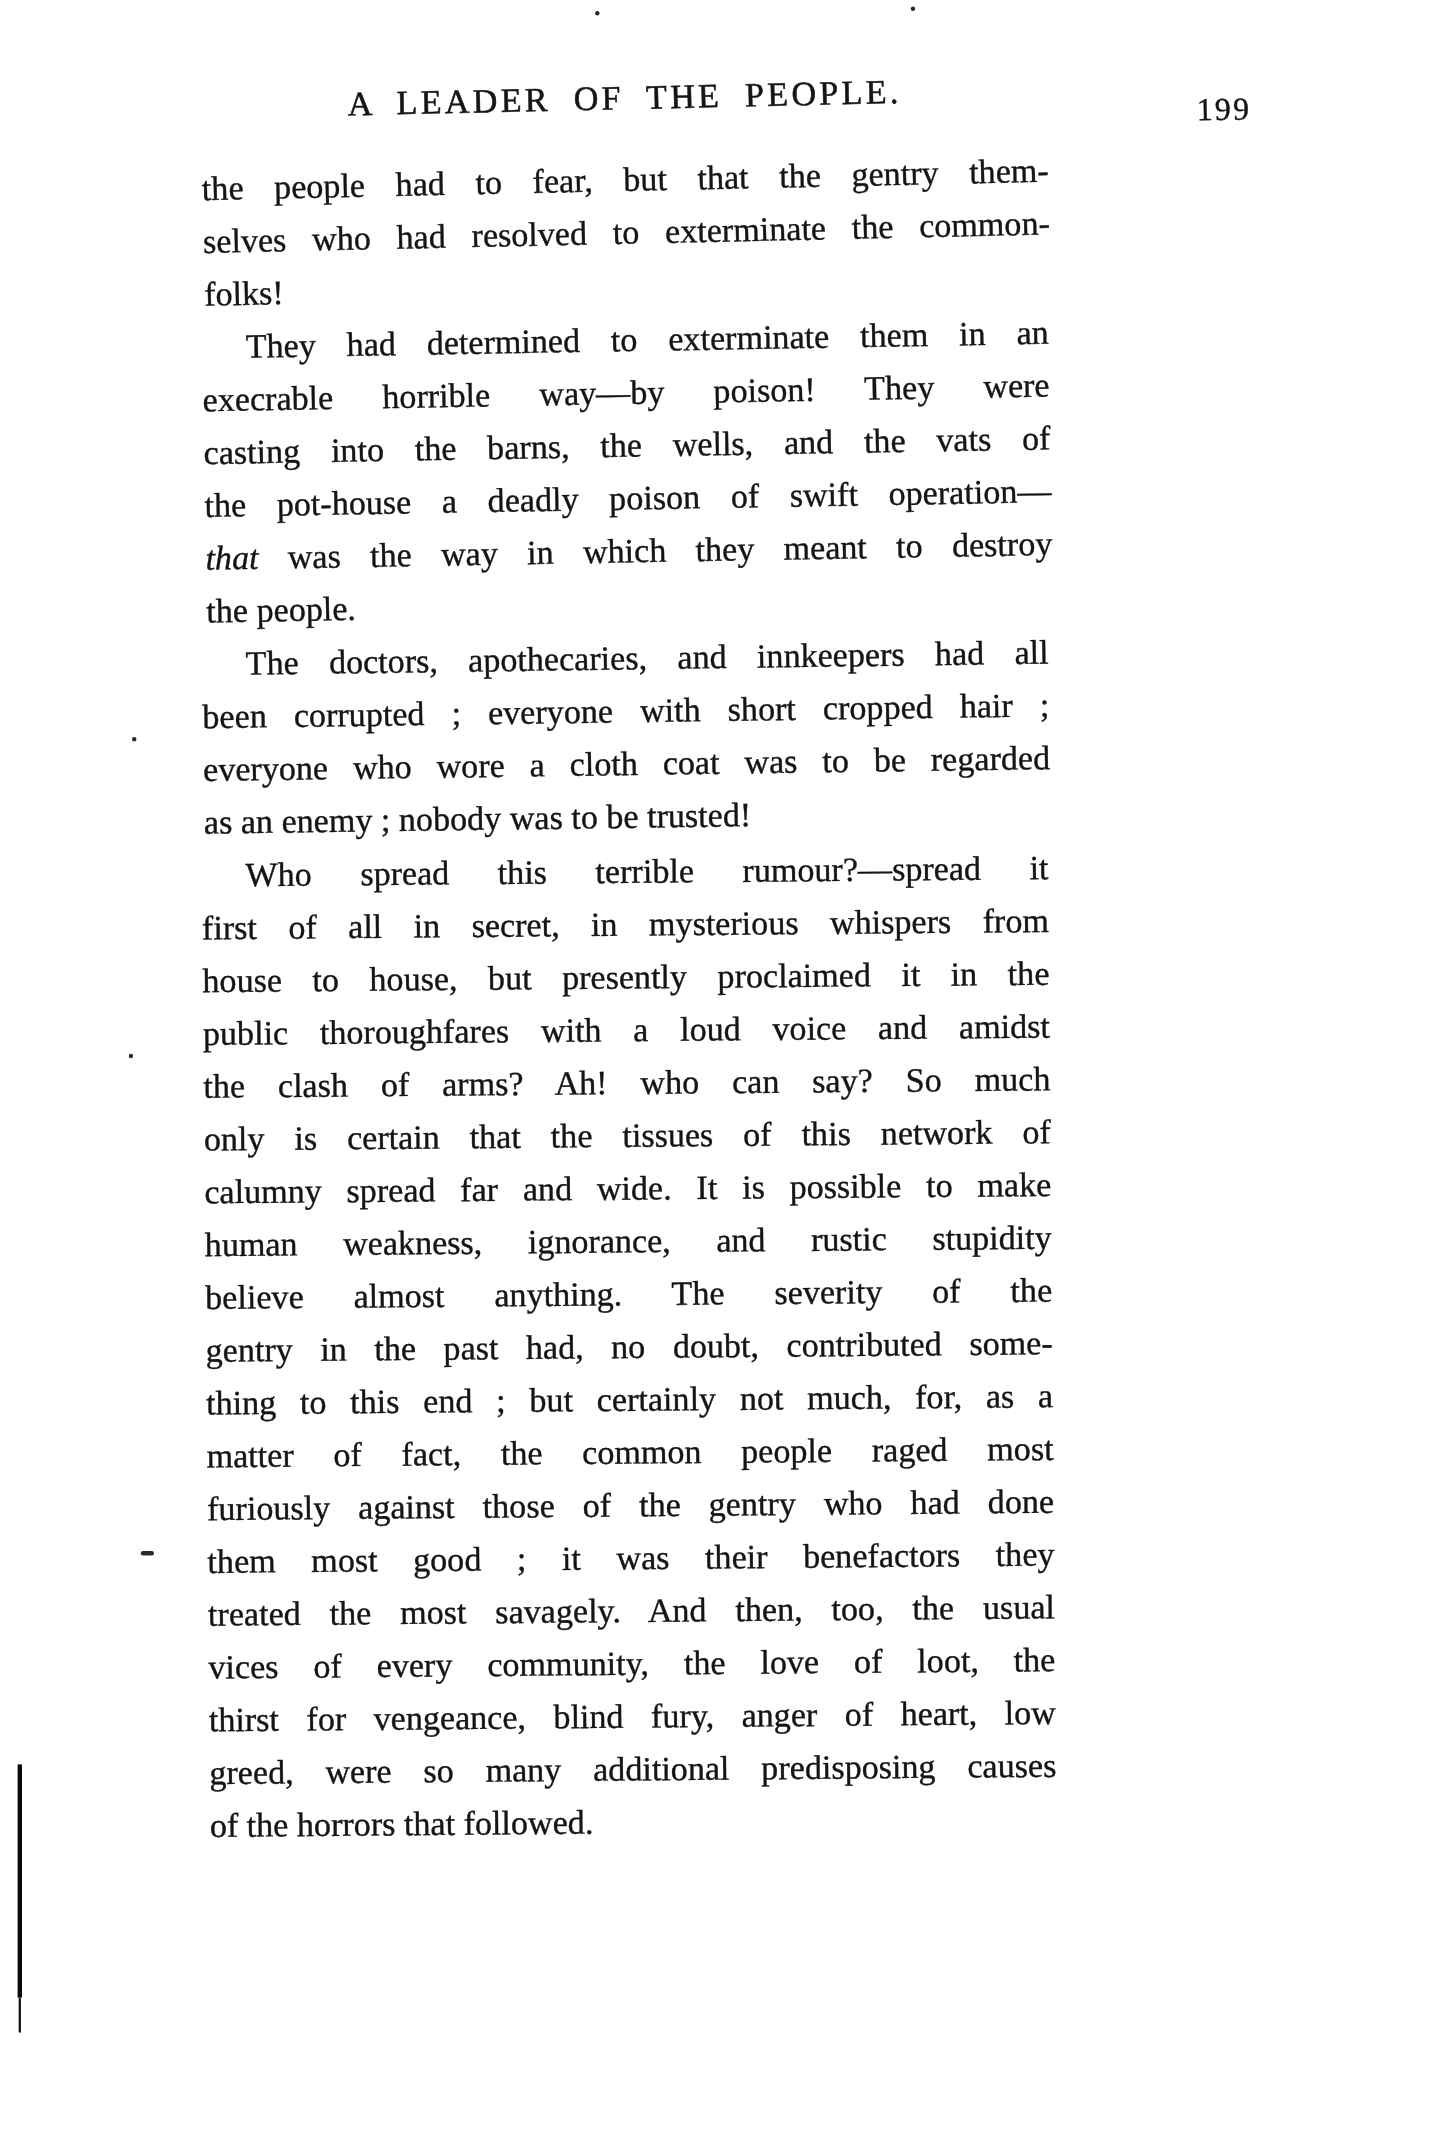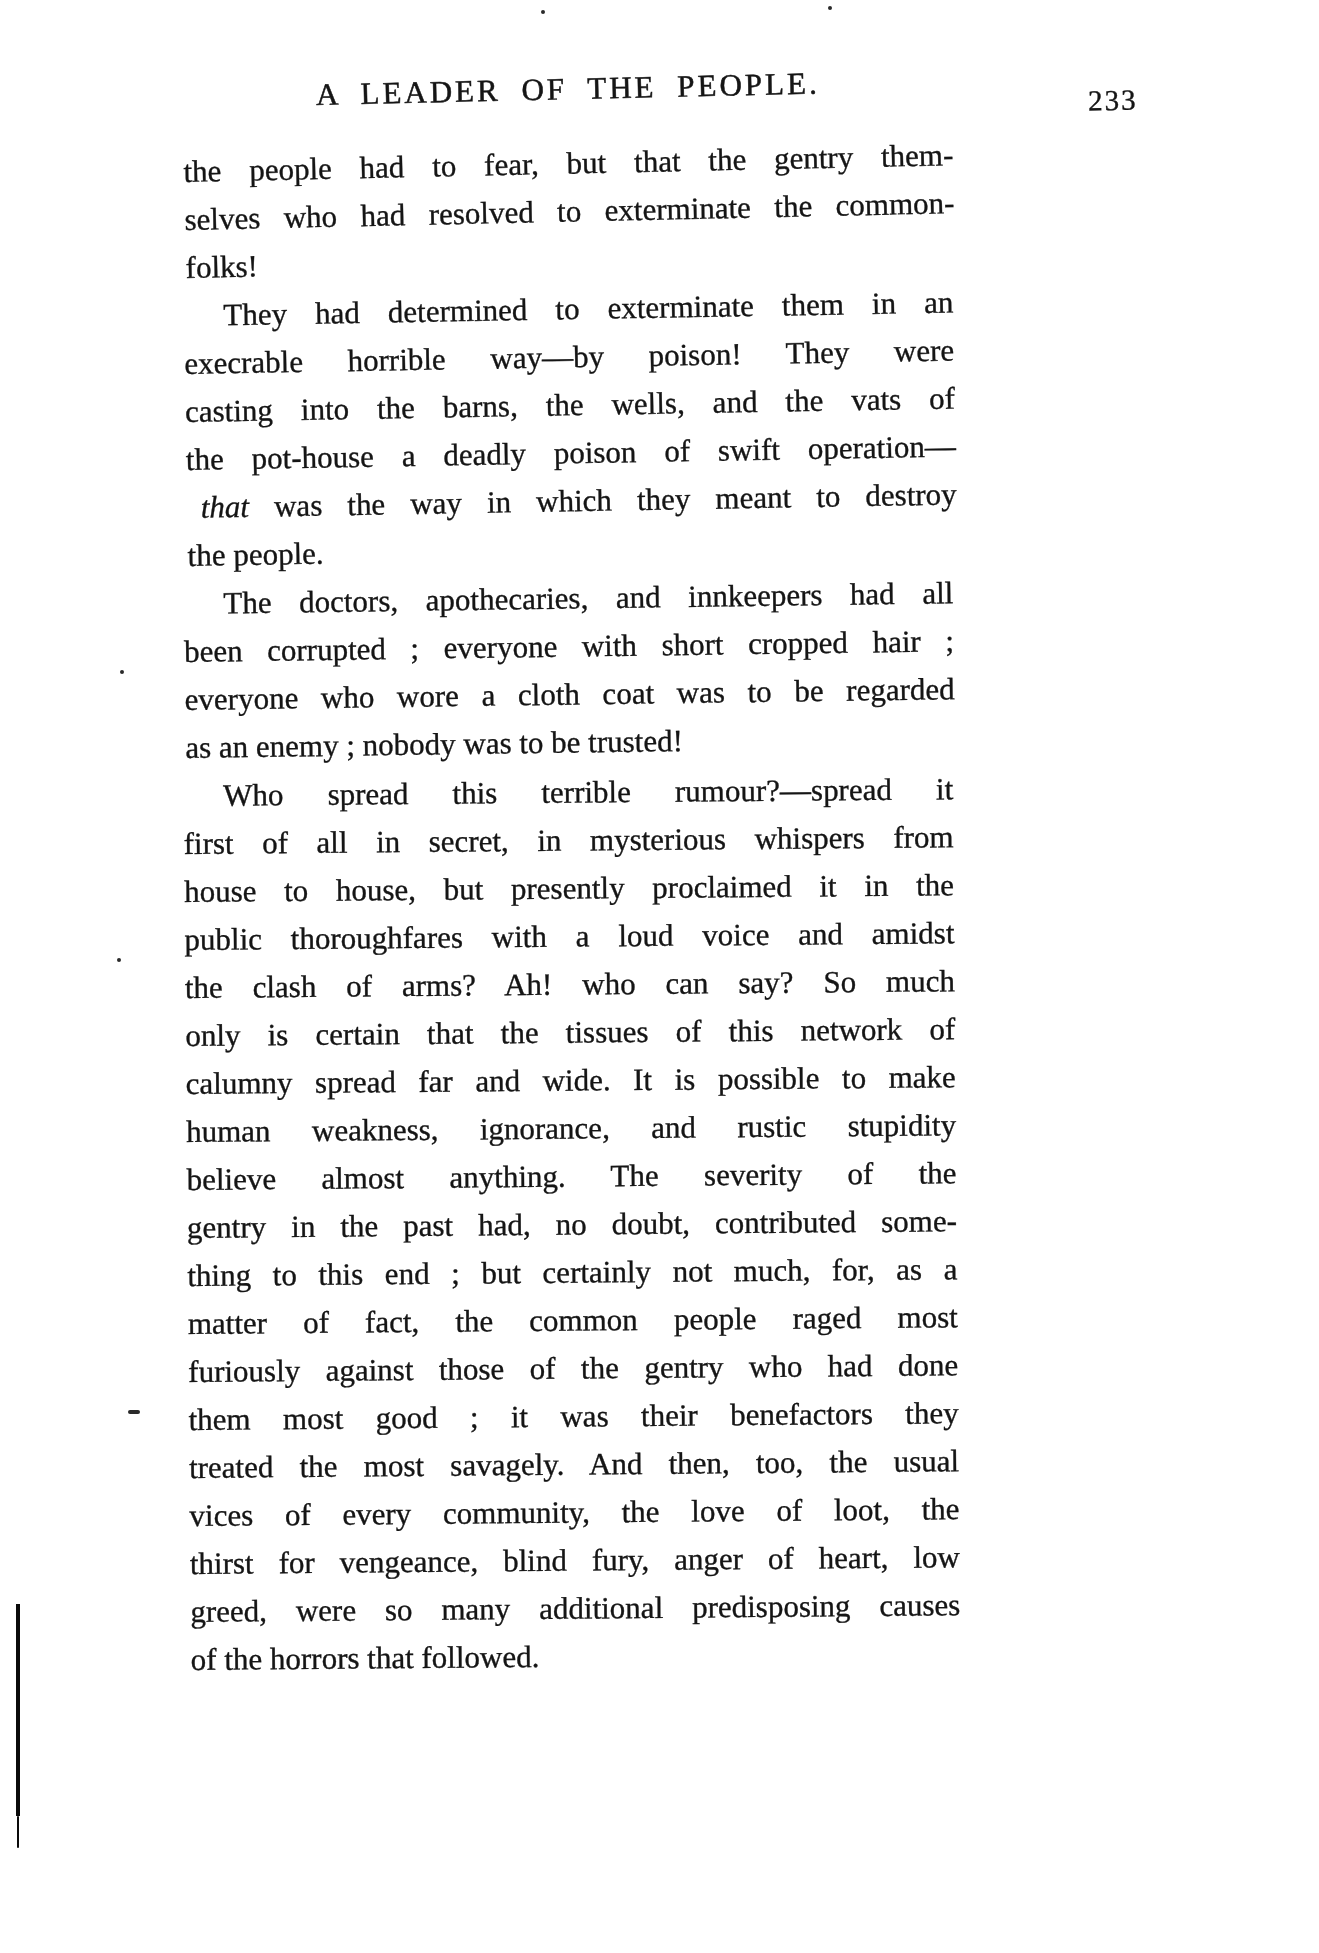--- a/index.html
+++ b/index.html
@@ -45,21 +45,21 @@
   .tilt-d { transform:rotate(-0.50deg); }
 
   .line {
     height:48px;
     text-align:justify;
     -moz-text-align-last:justify;
     text-align-last:justify;
   }
   .line.last { text-align:left; text-align-last:left; }
   .line.first-ind { padding-left:40px; }
-  .italic { font-style:italic;margin-left:14px; }
+  .italic { font-style:italic; }
 
   
   .artifact { position:absolute; background:#0a0a0a; }
   .artifact-vline   { left:16px; top:1604px; width:4px; height:212px; }
   .artifact-vtail   { left:17px; top:1816px; width:2px; height:32px; border-radius:1px; }
   .speck { position:absolute; background:#2a2a2a; border-radius:50%; }
   .speck-1 { left:120px; top:670px; width:4px; height:4px; }
   .speck-2 { left:117px; top:958px; width:4px; height:4px; }
   .speck-3 { left:128px; top:1410px; width:12px; height:4px; border-radius:2px; }
   .speck-4 { left:541px; top:10px;  width:4px; height:4px; }
@@ -67,21 +67,21 @@
 </style>
 </head>
 <body>
 
 <div class="page">
 
   <div class="header">
     <div class="running-title">A LEADER OF THE PEOPLE.</div>
   </div>
 
-  <div class="page-number">233</div>
+  <div class="page-number">199</div>
 
   <div class="text-block">
       <div class="paragraph tilt-a">
         <div class="line"><span>the people had to fear, but that the gentry them-</span></div>
         <div class="line"><span>selves who had resolved to exterminate the common-</span></div>
         <div class="line last"><span>folks!</span></div>
       </div>
       <div class="paragraph tilt-b">
         <div class="line first-ind"><span>They had determined to exterminate them in an</span></div>
         <div class="line"><span>execrable horrible way—by poison! They were</span></div>

